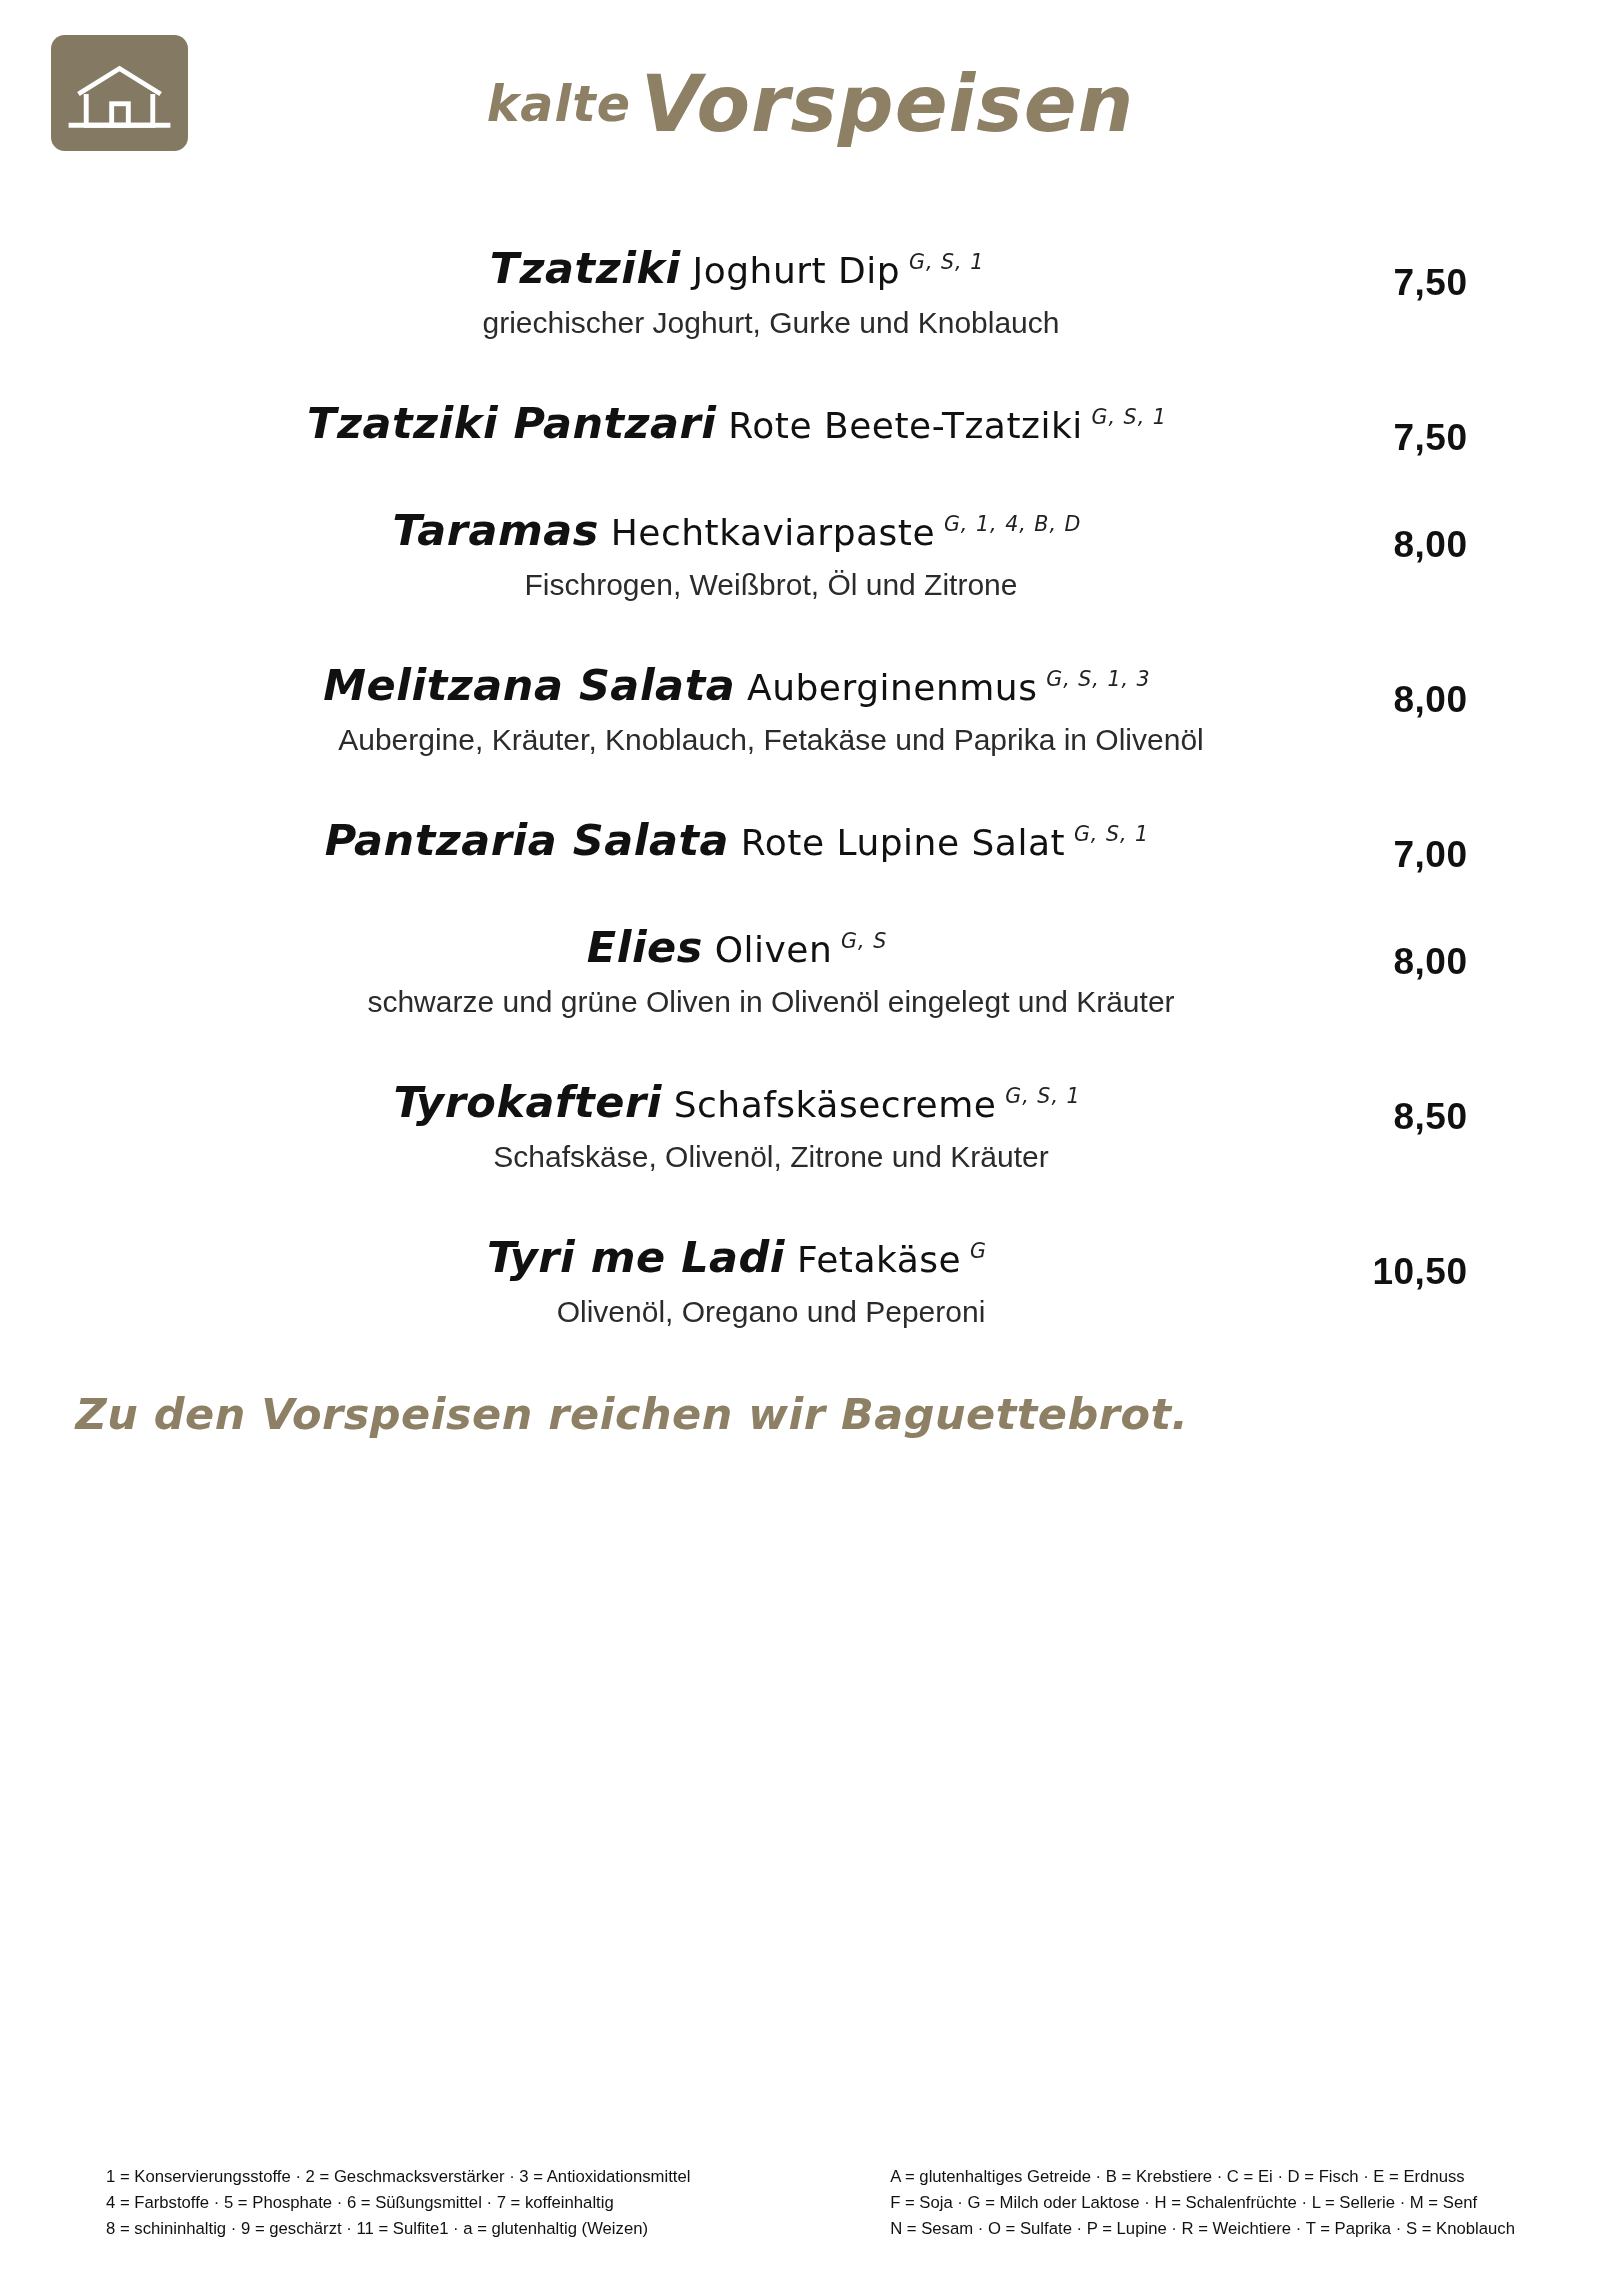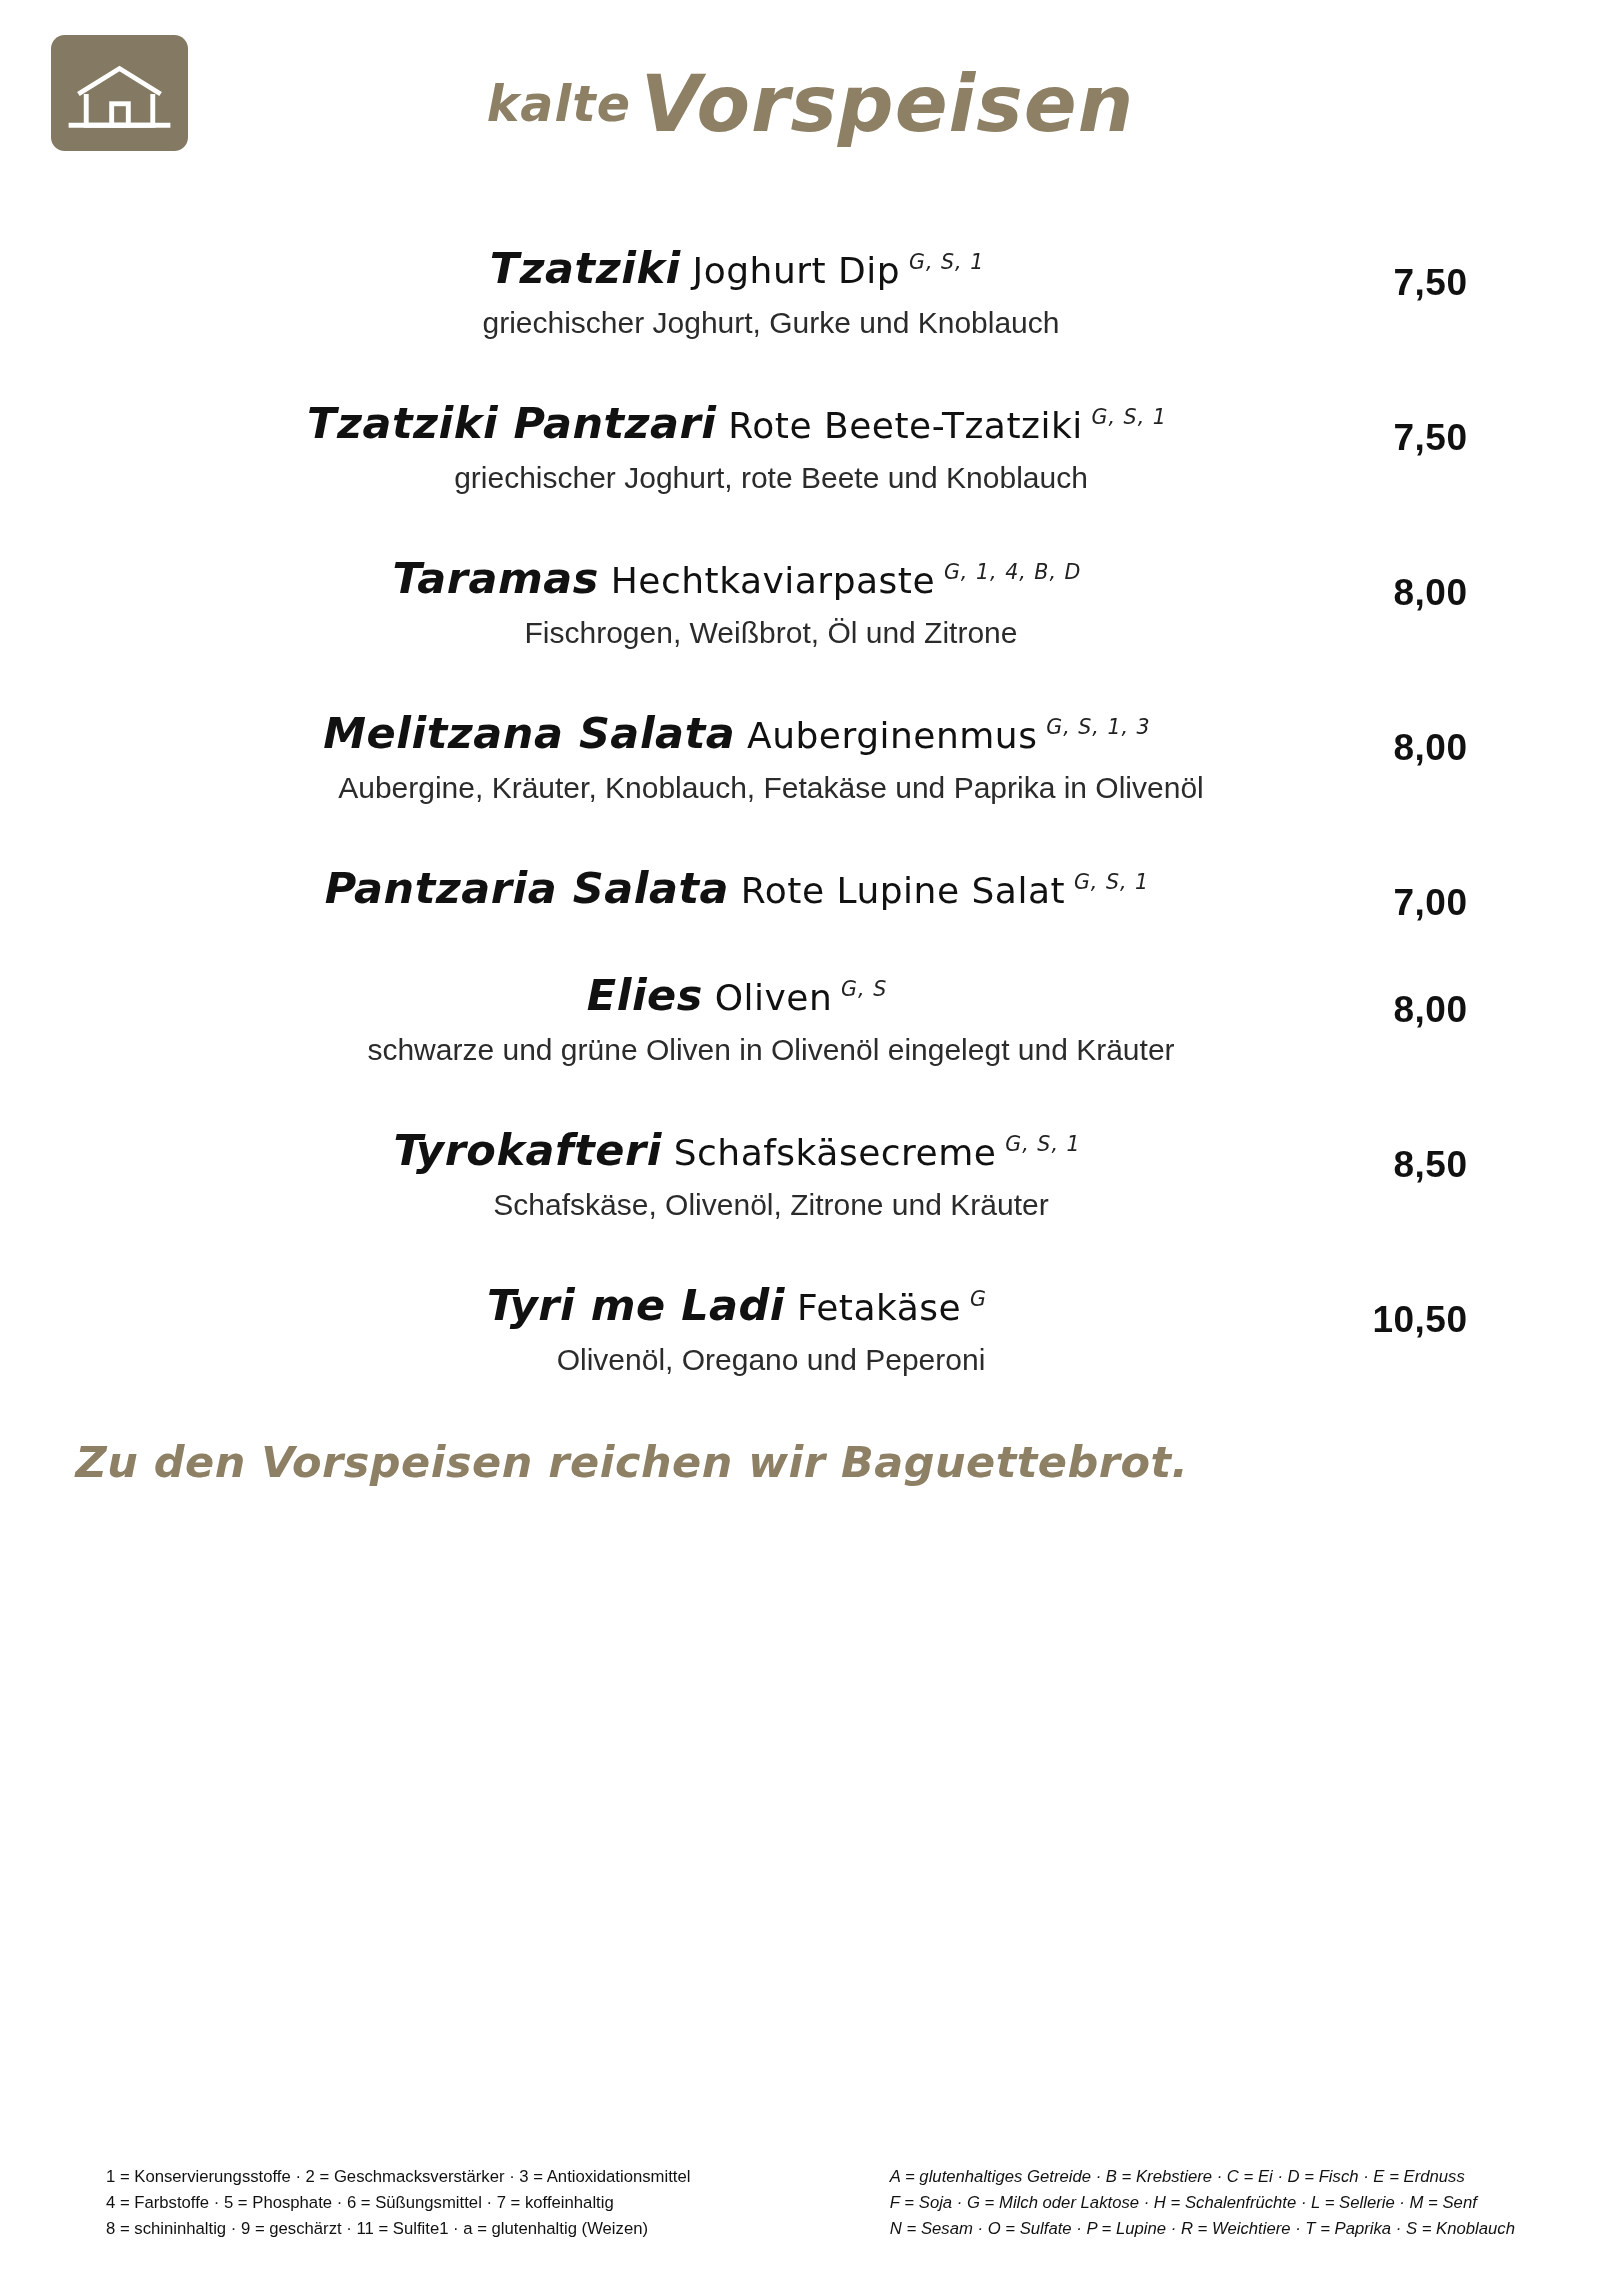--- a/index.html
+++ b/index.html
@@ -150,21 +150,21 @@
     right: 106px;
     bottom: 51px;
     display: flex;
     justify-content: space-between;
     font-family: "Liberation Sans", sans-serif;
     font-size: 16.7px;
     color: #111;
     line-height: 1.55;
   }
   .legend-col { white-space: nowrap; }
-  .legend-col.right { margin-left: 39px; font-style: italic; }
+  .legend-col.right { margin-left: 39px; }
 </style>
 </head>
 <body>
 
 <div class="page">
 
   <div class="header">
     <div class="logo">
       <svg width="137" height="116" viewBox="0 0 140 118">
         <path d="M28 60 L70 34 L112 60" fill="none" stroke="#ffffff" stroke-width="5"></path>
@@ -186,21 +186,20 @@
         <span class="price">7,50</span>
       </div>
       <div class="desc">griechischer Joghurt, Gurke und Knoblauch</div>
     </div>
 
     <div class="item">
       <div class="item-head shift-a">
         <span class="name">Tzatziki Pantzari</span><span class="subname">Rote Beete-Tzatziki</span><span class="allergens">G, S, 1</span>
         <span class="price">7,50</span>
       </div>
-      <div class="desc">griechischer Joghurt, rote Beete und Knoblauch</div>
     </div>
 
     <div class="item">
       <div class="item-head shift-a">
         <span class="name">Taramas</span><span class="subname">Hechtkaviarpaste</span><span class="allergens">G, 1, 4, B, D</span>
         <span class="price">8,00</span>
       </div>
       <div class="desc">Fischrogen, Weißbrot, Öl und Zitrone</div>
     </div>
 

